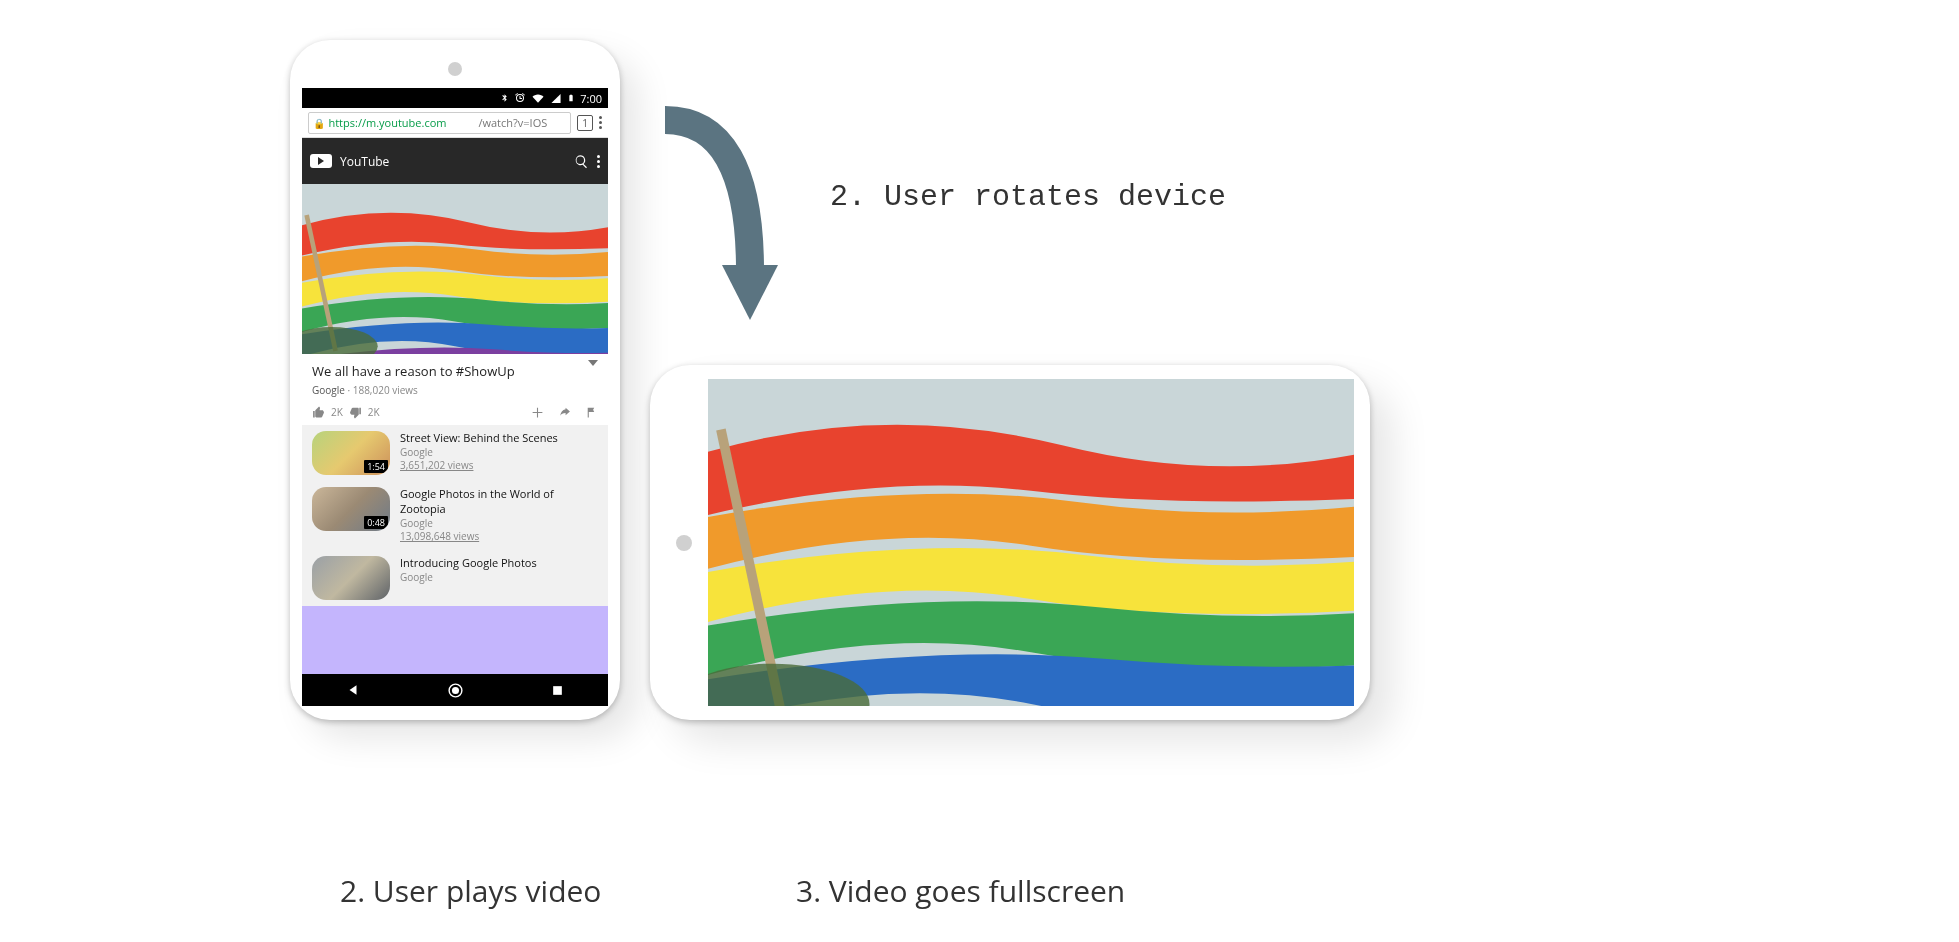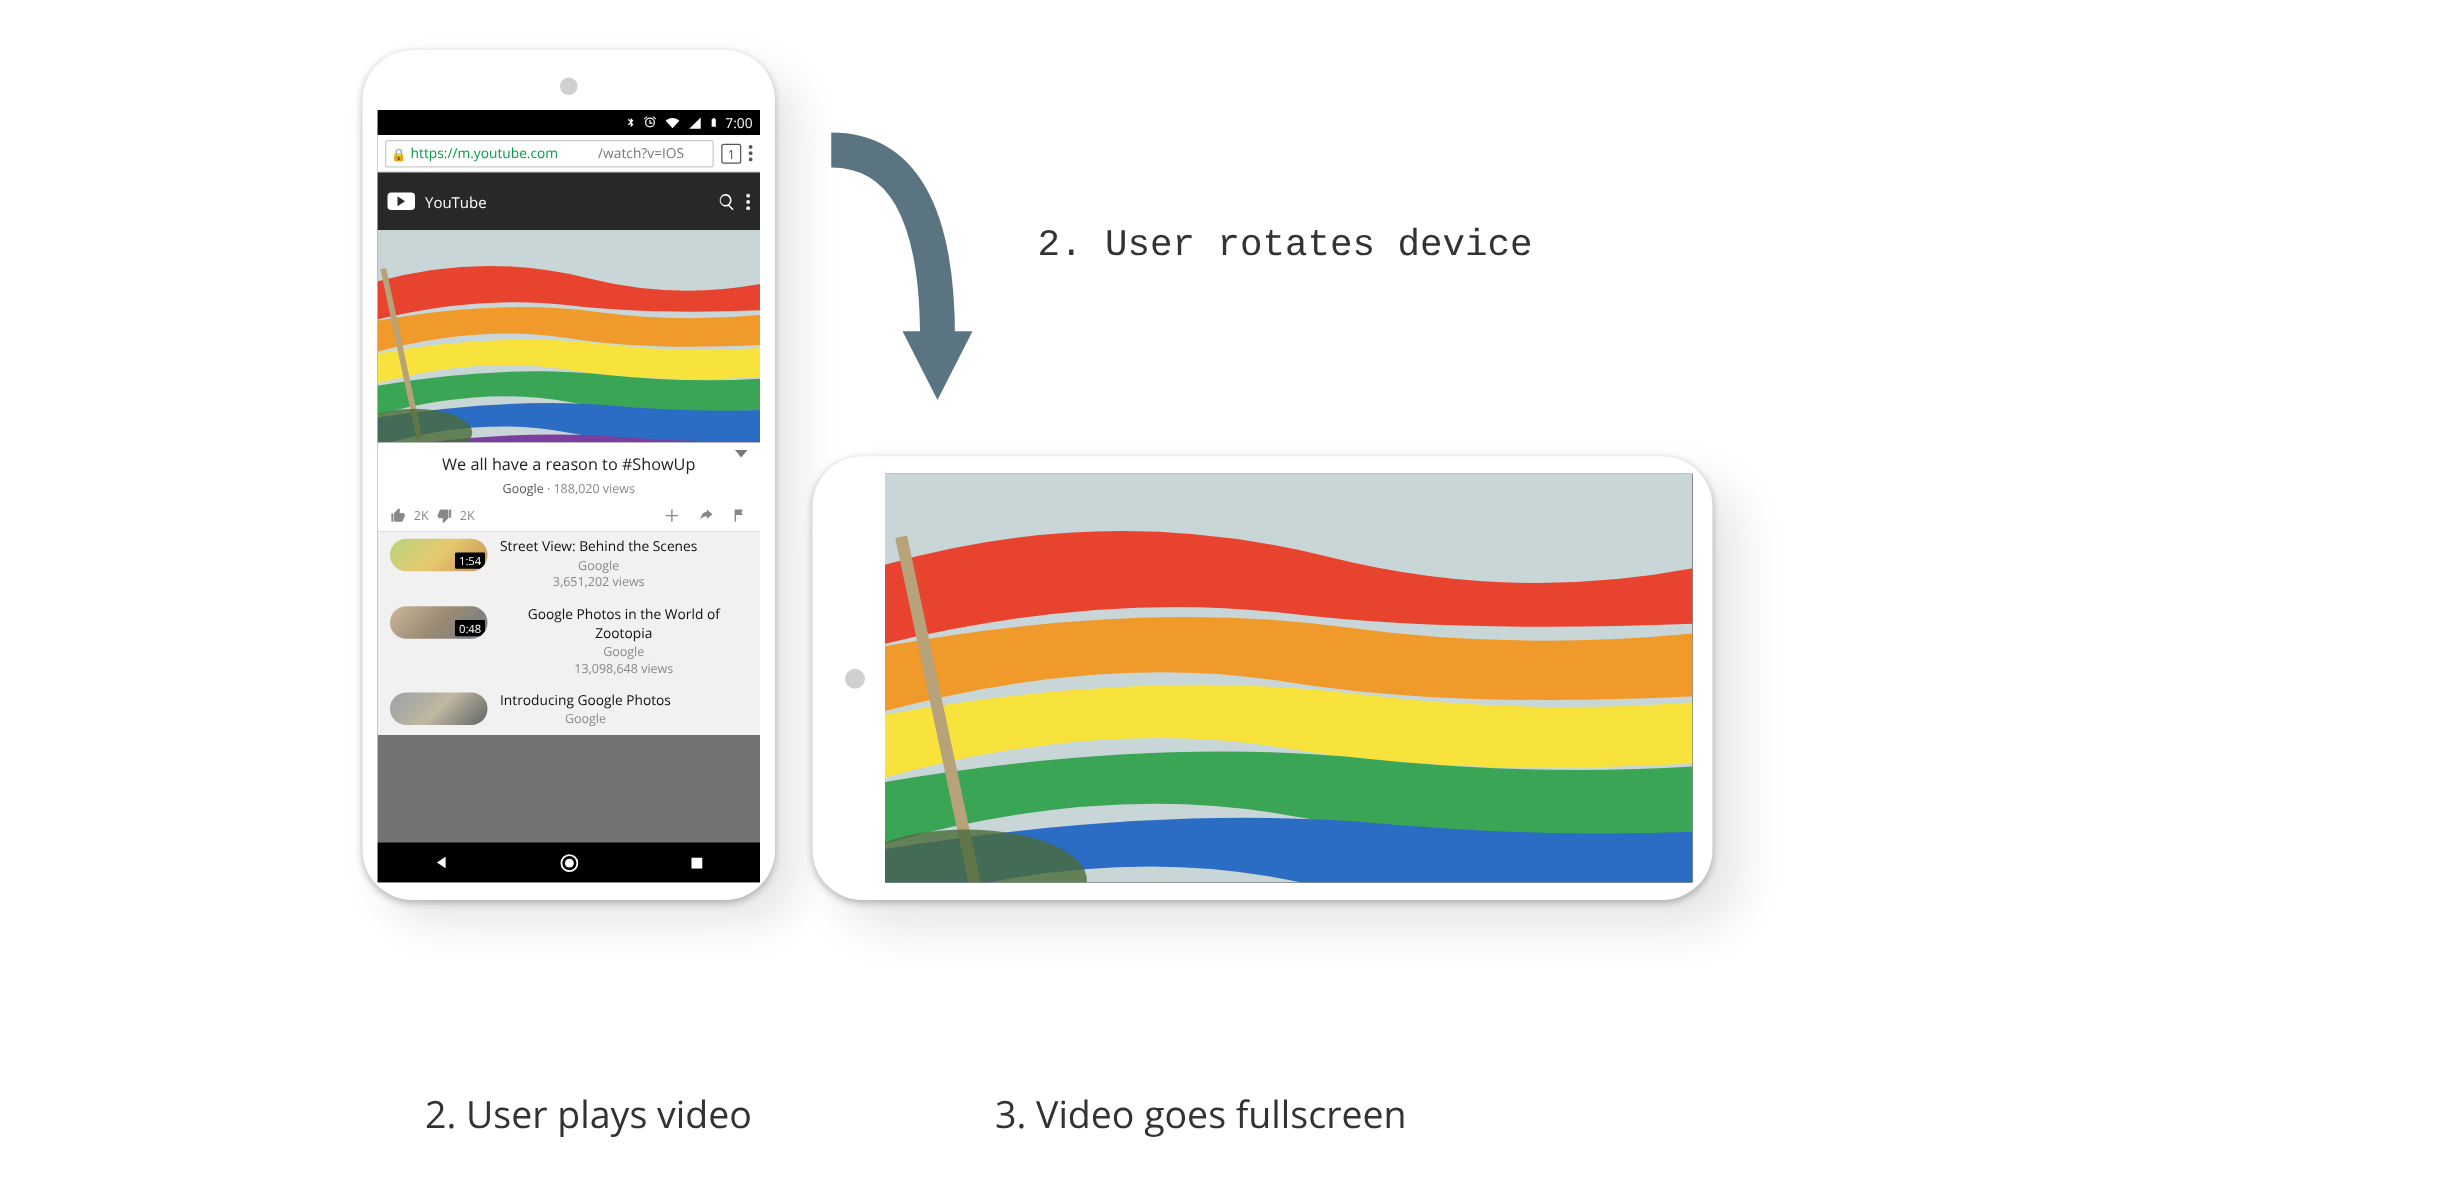--- a/index.html
+++ b/index.html
@@ -32,23 +32,22 @@
     left: 50%; top: 22px;
     transform: translateX(-50%);
     width: 14px; height: 14px;
     border-radius: 50%;
     background: #d0d0d0;
   }
   .screen {
     position: absolute;
     left: 12px; right: 12px;
     top: 48px; bottom: 14px;
-    background: #737373;
-    overflow: hidden;
-    text-align: center;
+    background: #c4b5fd;
+    overflow: hidden;
   }
   
   .status-bar {
     height: 20px;
     background: #000;
     color: #fff;
     display: flex;
     align-items: center;
     justify-content: flex-end;
     font-size: 11px;
@@ -148,36 +147,36 @@
   }
   .video-actions .right { margin-left: auto; display: flex; gap: 14px; }
   .icon { width: 13px; height: 13px; fill: #888; }
   
   .suggestions { background: #f1f1f1; }
   .sugg {
     display: flex; gap: 10px;
     padding: 6px 10px;
   }
   .thumb {
-    width: 78px; height: 26px;
+    width: 78px; height: 44px;
     position: relative;
     flex-shrink: 0;
     border-radius: 14px;
     overflow: hidden;
   }
   .duration {
     position: absolute; right: 2px; bottom: 2px;
     background: #000; color: #fff;
     font-size: 9px; padding: 0 3px;
     border-radius: 1px;
   }
   .sugg-meta { font-size: 10px; color: #555; line-height: 1.35; }
   .sugg-title { color: #111; font-size: 11px; }
   .sugg-channel { color: #888; }
-  .sugg-views { color: #888; }
+  .sugg-views { color: #888; text-decoration: underline; }
   
   .navbar {
     position: absolute;
     left: 0; right: 0; bottom: 0;
     height: 32px;
     background: #000;
     display: flex;
     align-items: center;
     justify-content: space-around;
   }

